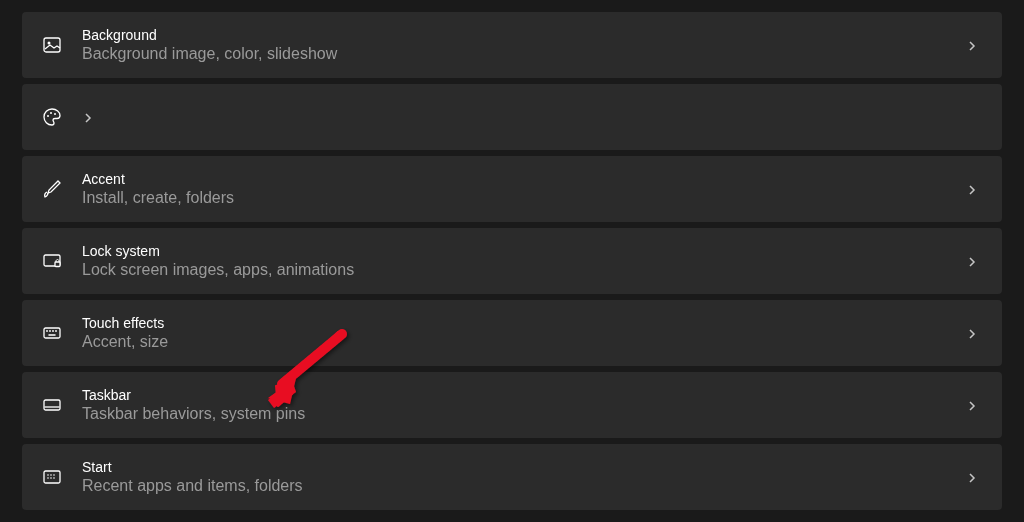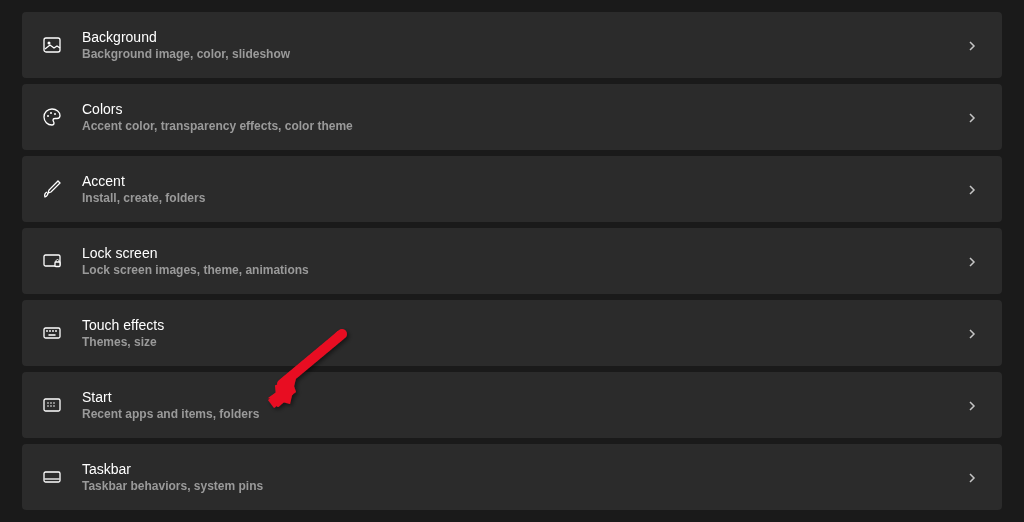--- a/index.html
+++ b/index.html
@@ -45,22 +45,22 @@
       flex-direction: column;
       gap: 2px;
     }
     .item-title {
       color: #ffffff;
       font-size: 14px;
       font-weight: 400;
     }
     .item-subtitle {
       color: #9a9a9a;
-      font-size: 12px;
-      font-weight: 700;
+      font-size: 16px;
+      font-weight: 400;
     }
     .chevron {
       width: 14px;
       height: 14px;
       color: #c5c5c5;
       flex-shrink: 0;
       margin-right: 4px;
     }
     .arrow-overlay {
       position: absolute;
@@ -96,24 +96,20 @@
 
   <div class="settings-item">
     <span class="item-icon">
       <svg viewBox="0 0 20 20" width="20" height="20" fill="none" stroke="currentColor" stroke-width="1.3">
         <path d="M10 2 C5.5 2 2 5.5 2 10 C2 14.5 5.5 18 10 18 C11.5 18 12 17 12 16 C12 15.5 11.8 15 11.5 14.5 C11.2 14 11 13.5 11 13 C11 12 12 11.5 13 11.5 L15 11.5 C16.7 11.5 18 10.2 18 8.5 C18 5 14.5 2 10 2 Z"></path>
         <circle cx="6" cy="9" r="1" fill="currentColor" stroke="none"></circle>
         <circle cx="9" cy="6" r="1" fill="currentColor" stroke="none"></circle>
         <circle cx="13" cy="7" r="1" fill="currentColor" stroke="none"></circle>
       </svg>
     </span>
-    <div class="item-text">
-      <span class="item-title">Colors</span>
-      <span class="item-subtitle">Accent color, transparency effects, color theme</span>
-    </div>
     <span class="chevron">
       <svg viewBox="0 0 12 12" width="12" height="12" fill="none" stroke="currentColor" stroke-width="1.5">
         <path d="M4 2 L8 6 L4 10"></path>
       </svg>
     </span>
   </div>
 
   <div class="settings-item">
     <span class="item-icon">
       <svg viewBox="0 0 20 20" width="20" height="20" fill="none" stroke="currentColor" stroke-width="1.3">
@@ -134,22 +130,22 @@
 
   <div class="settings-item">
     <span class="item-icon">
       <svg viewBox="0 0 20 20" width="20" height="20" fill="none" stroke="currentColor" stroke-width="1.3">
         <rect x="2" y="4" width="16" height="11" rx="1.5"></rect>
         <rect x="13" y="11" width="5" height="4.5" rx="0.8" fill="#2b2b2b"></rect>
         <path d="M14 11 L14 10 C14 9 15 8.5 15.5 8.5 C16 8.5 17 9 17 10 L17 11" stroke-width="1"></path>
       </svg>
     </span>
     <div class="item-text">
-      <span class="item-title">Lock screen</span>
-      <span class="item-subtitle">Lock screen images, theme, animations</span>
+      <span class="item-title">Lock system</span>
+      <span class="item-subtitle">Lock screen images, apps, animations</span>
     </div>
     <span class="chevron">
       <svg viewBox="0 0 12 12" width="12" height="12" fill="none" stroke="currentColor" stroke-width="1.5">
         <path d="M4 2 L8 6 L4 10"></path>
       </svg>
     </span>
   </div>
 
   <div class="settings-item">
     <span class="item-icon">
@@ -157,21 +153,39 @@
         <rect x="2" y="5" width="16" height="10" rx="1.5"></rect>
         <line x1="5" y1="8" x2="5" y2="8" stroke-width="1.8" stroke-linecap="round"></line>
         <line x1="8" y1="8" x2="8" y2="8" stroke-width="1.8" stroke-linecap="round"></line>
         <line x1="11" y1="8" x2="11" y2="8" stroke-width="1.8" stroke-linecap="round"></line>
         <line x1="14" y1="8" x2="14" y2="8" stroke-width="1.8" stroke-linecap="round"></line>
         <line x1="7" y1="12" x2="13" y2="12" stroke-width="1.5" stroke-linecap="round"></line>
       </svg>
     </span>
     <div class="item-text">
       <span class="item-title">Touch effects</span>
-      <span class="item-subtitle">Themes, size</span>
+      <span class="item-subtitle">Accent, size</span>
+    </div>
+    <span class="chevron">
+      <svg viewBox="0 0 12 12" width="12" height="12" fill="none" stroke="currentColor" stroke-width="1.5">
+        <path d="M4 2 L8 6 L4 10"></path>
+      </svg>
+    </span>
+  </div>
+
+  <div class="settings-item">
+    <span class="item-icon">
+      <svg viewBox="0 0 20 20" width="20" height="20" fill="none" stroke="currentColor" stroke-width="1.3">
+        <rect x="2" y="5" width="16" height="10" rx="1.5"></rect>
+        <line x1="2.5" y1="12" x2="17.5" y2="12"></line>
+      </svg>
+    </span>
+    <div class="item-text">
+      <span class="item-title">Taskbar</span>
+      <span class="item-subtitle">Taskbar behaviors, system pins</span>
     </div>
     <span class="chevron">
       <svg viewBox="0 0 12 12" width="12" height="12" fill="none" stroke="currentColor" stroke-width="1.5">
         <path d="M4 2 L8 6 L4 10"></path>
       </svg>
     </span>
   </div>
 
   <div class="settings-item">
     <span class="item-icon">
@@ -181,38 +195,20 @@
         <circle cx="9" cy="8" r="0.8" fill="currentColor" stroke="none"></circle>
         <circle cx="12" cy="8" r="0.8" fill="currentColor" stroke="none"></circle>
         <circle cx="6" cy="11" r="0.8" fill="currentColor" stroke="none"></circle>
         <circle cx="9" cy="11" r="0.8" fill="currentColor" stroke="none"></circle>
         <circle cx="12" cy="11" r="0.8" fill="currentColor" stroke="none"></circle>
       </svg>
     </span>
     <div class="item-text">
       <span class="item-title">Start</span>
       <span class="item-subtitle">Recent apps and items, folders</span>
-    </div>
-    <span class="chevron">
-      <svg viewBox="0 0 12 12" width="12" height="12" fill="none" stroke="currentColor" stroke-width="1.5">
-        <path d="M4 2 L8 6 L4 10"></path>
-      </svg>
-    </span>
-  </div>
-
-  <div class="settings-item">
-    <span class="item-icon">
-      <svg viewBox="0 0 20 20" width="20" height="20" fill="none" stroke="currentColor" stroke-width="1.3">
-        <rect x="2" y="5" width="16" height="10" rx="1.5"></rect>
-        <line x1="2.5" y1="12" x2="17.5" y2="12"></line>
-      </svg>
-    </span>
-    <div class="item-text">
-      <span class="item-title">Taskbar</span>
-      <span class="item-subtitle">Taskbar behaviors, system pins</span>
     </div>
     <span class="chevron">
       <svg viewBox="0 0 12 12" width="12" height="12" fill="none" stroke="currentColor" stroke-width="1.5">
         <path d="M4 2 L8 6 L4 10"></path>
       </svg>
     </span>
   </div>
 
 </div>
 

